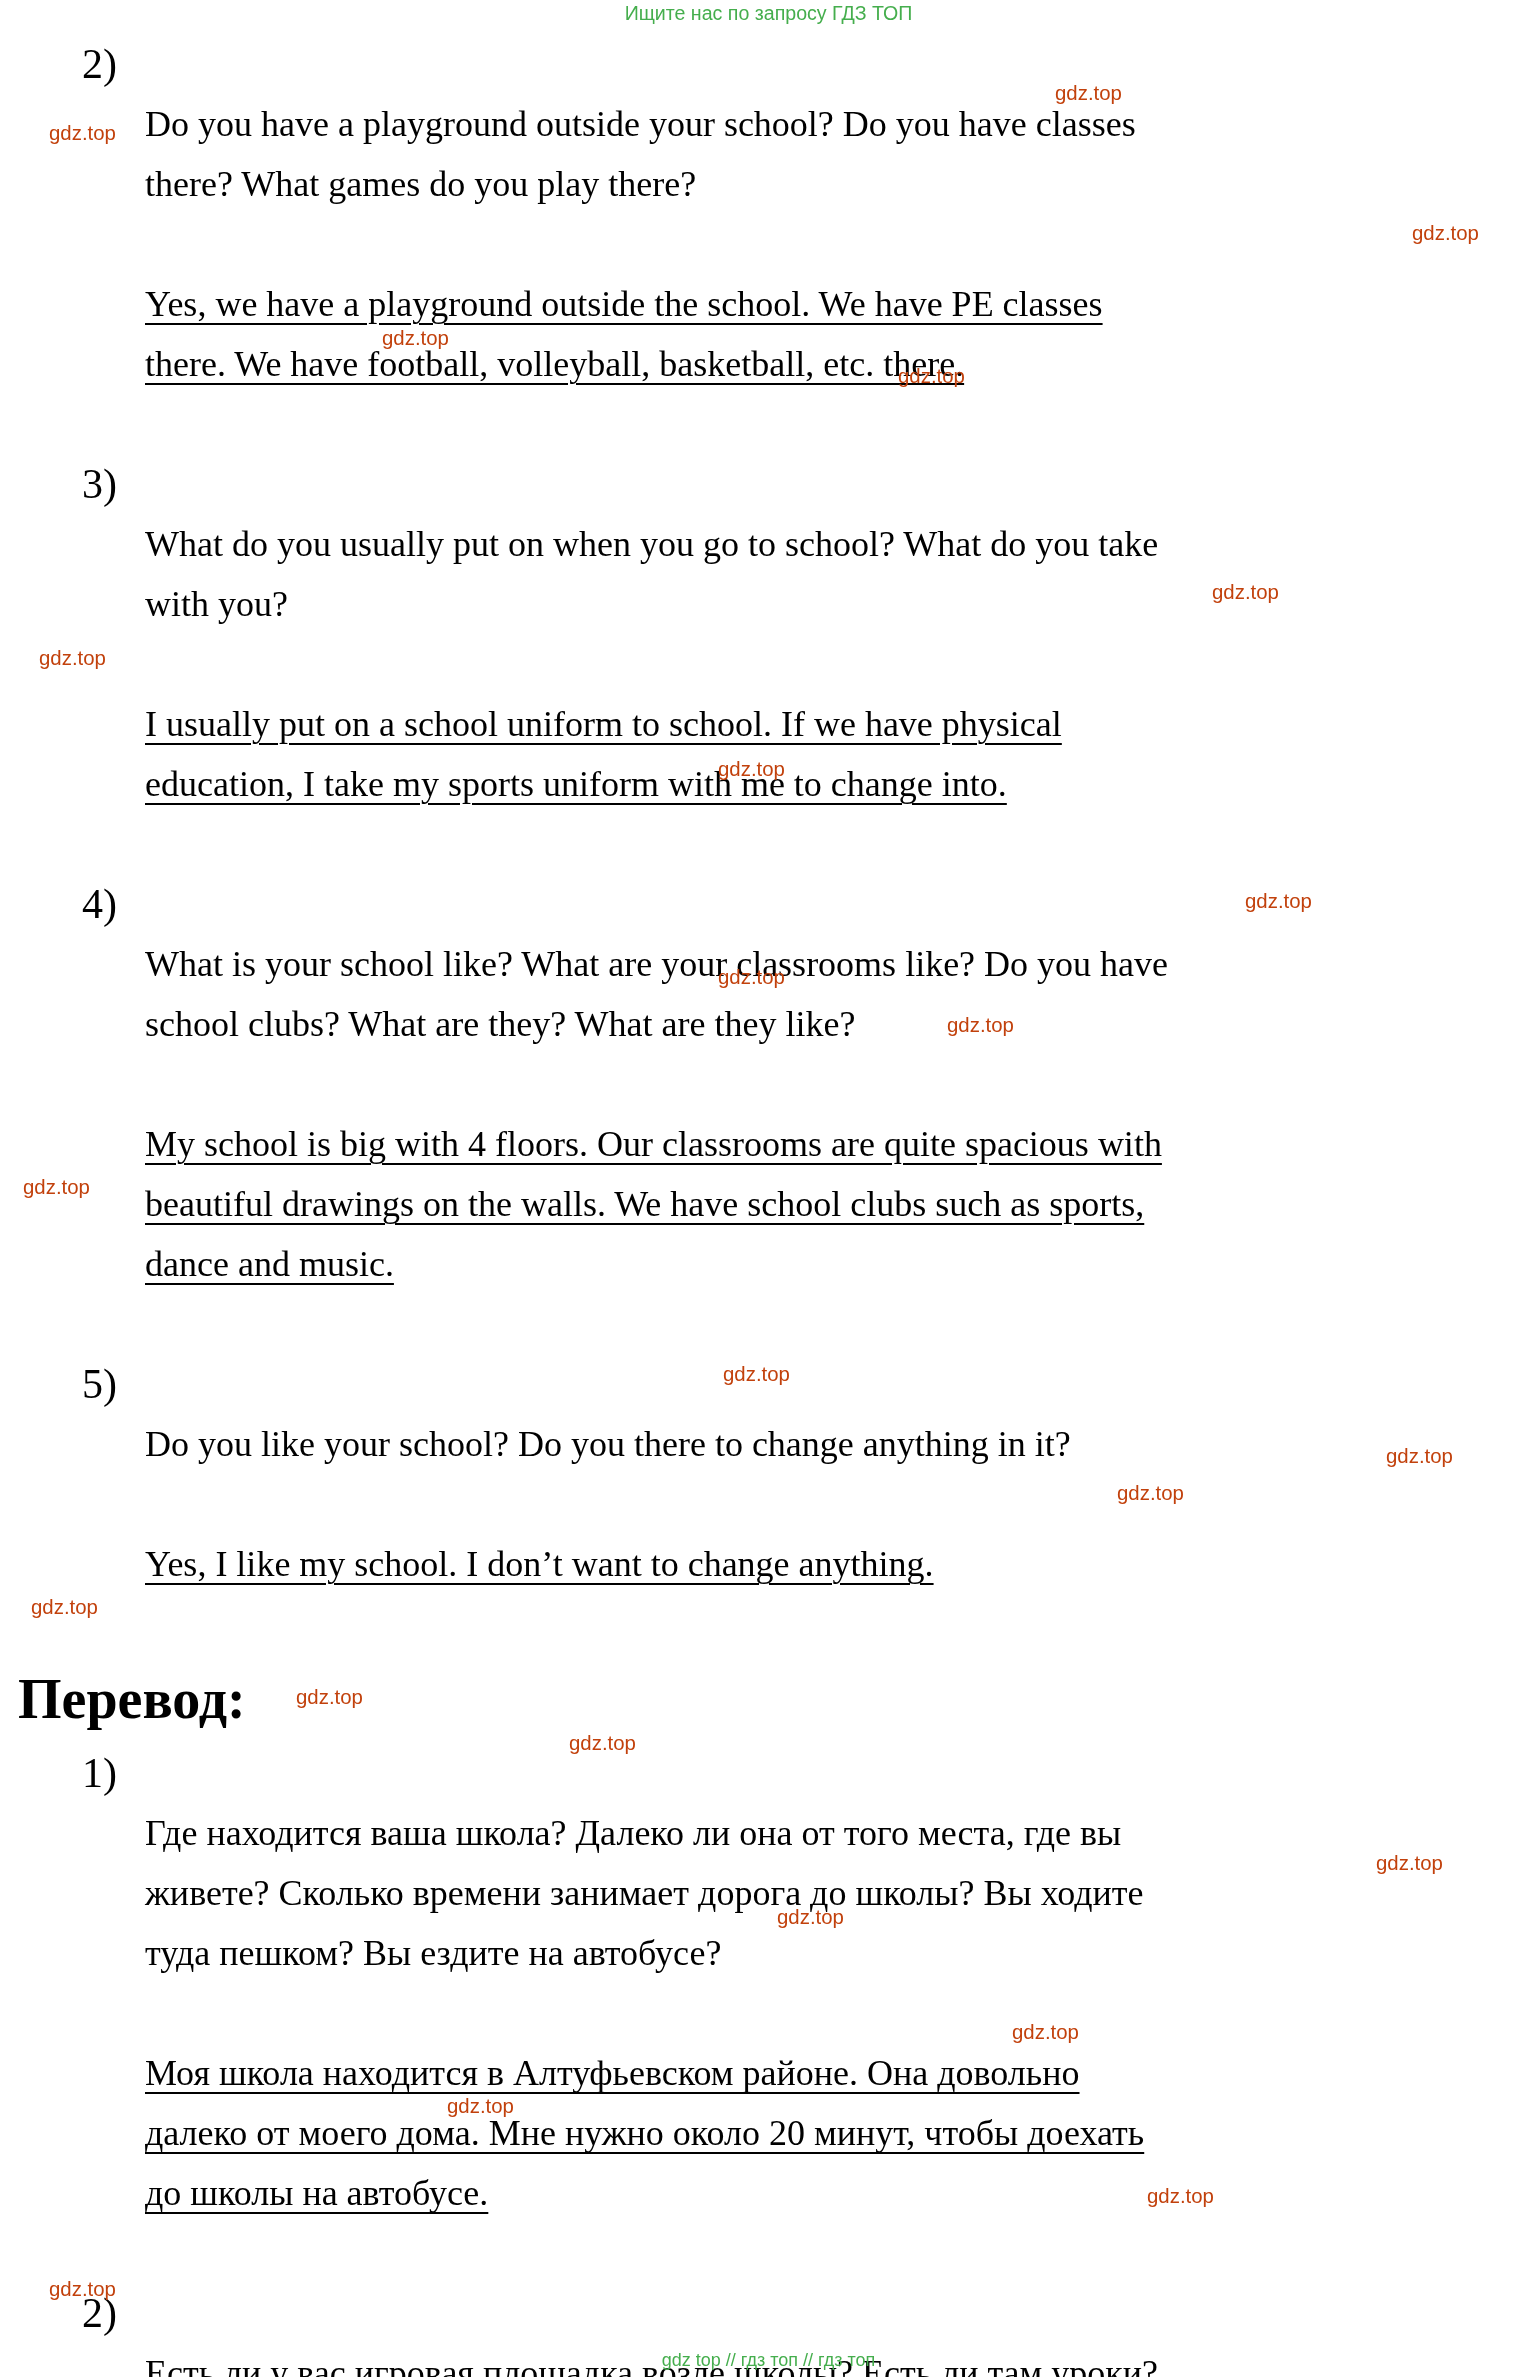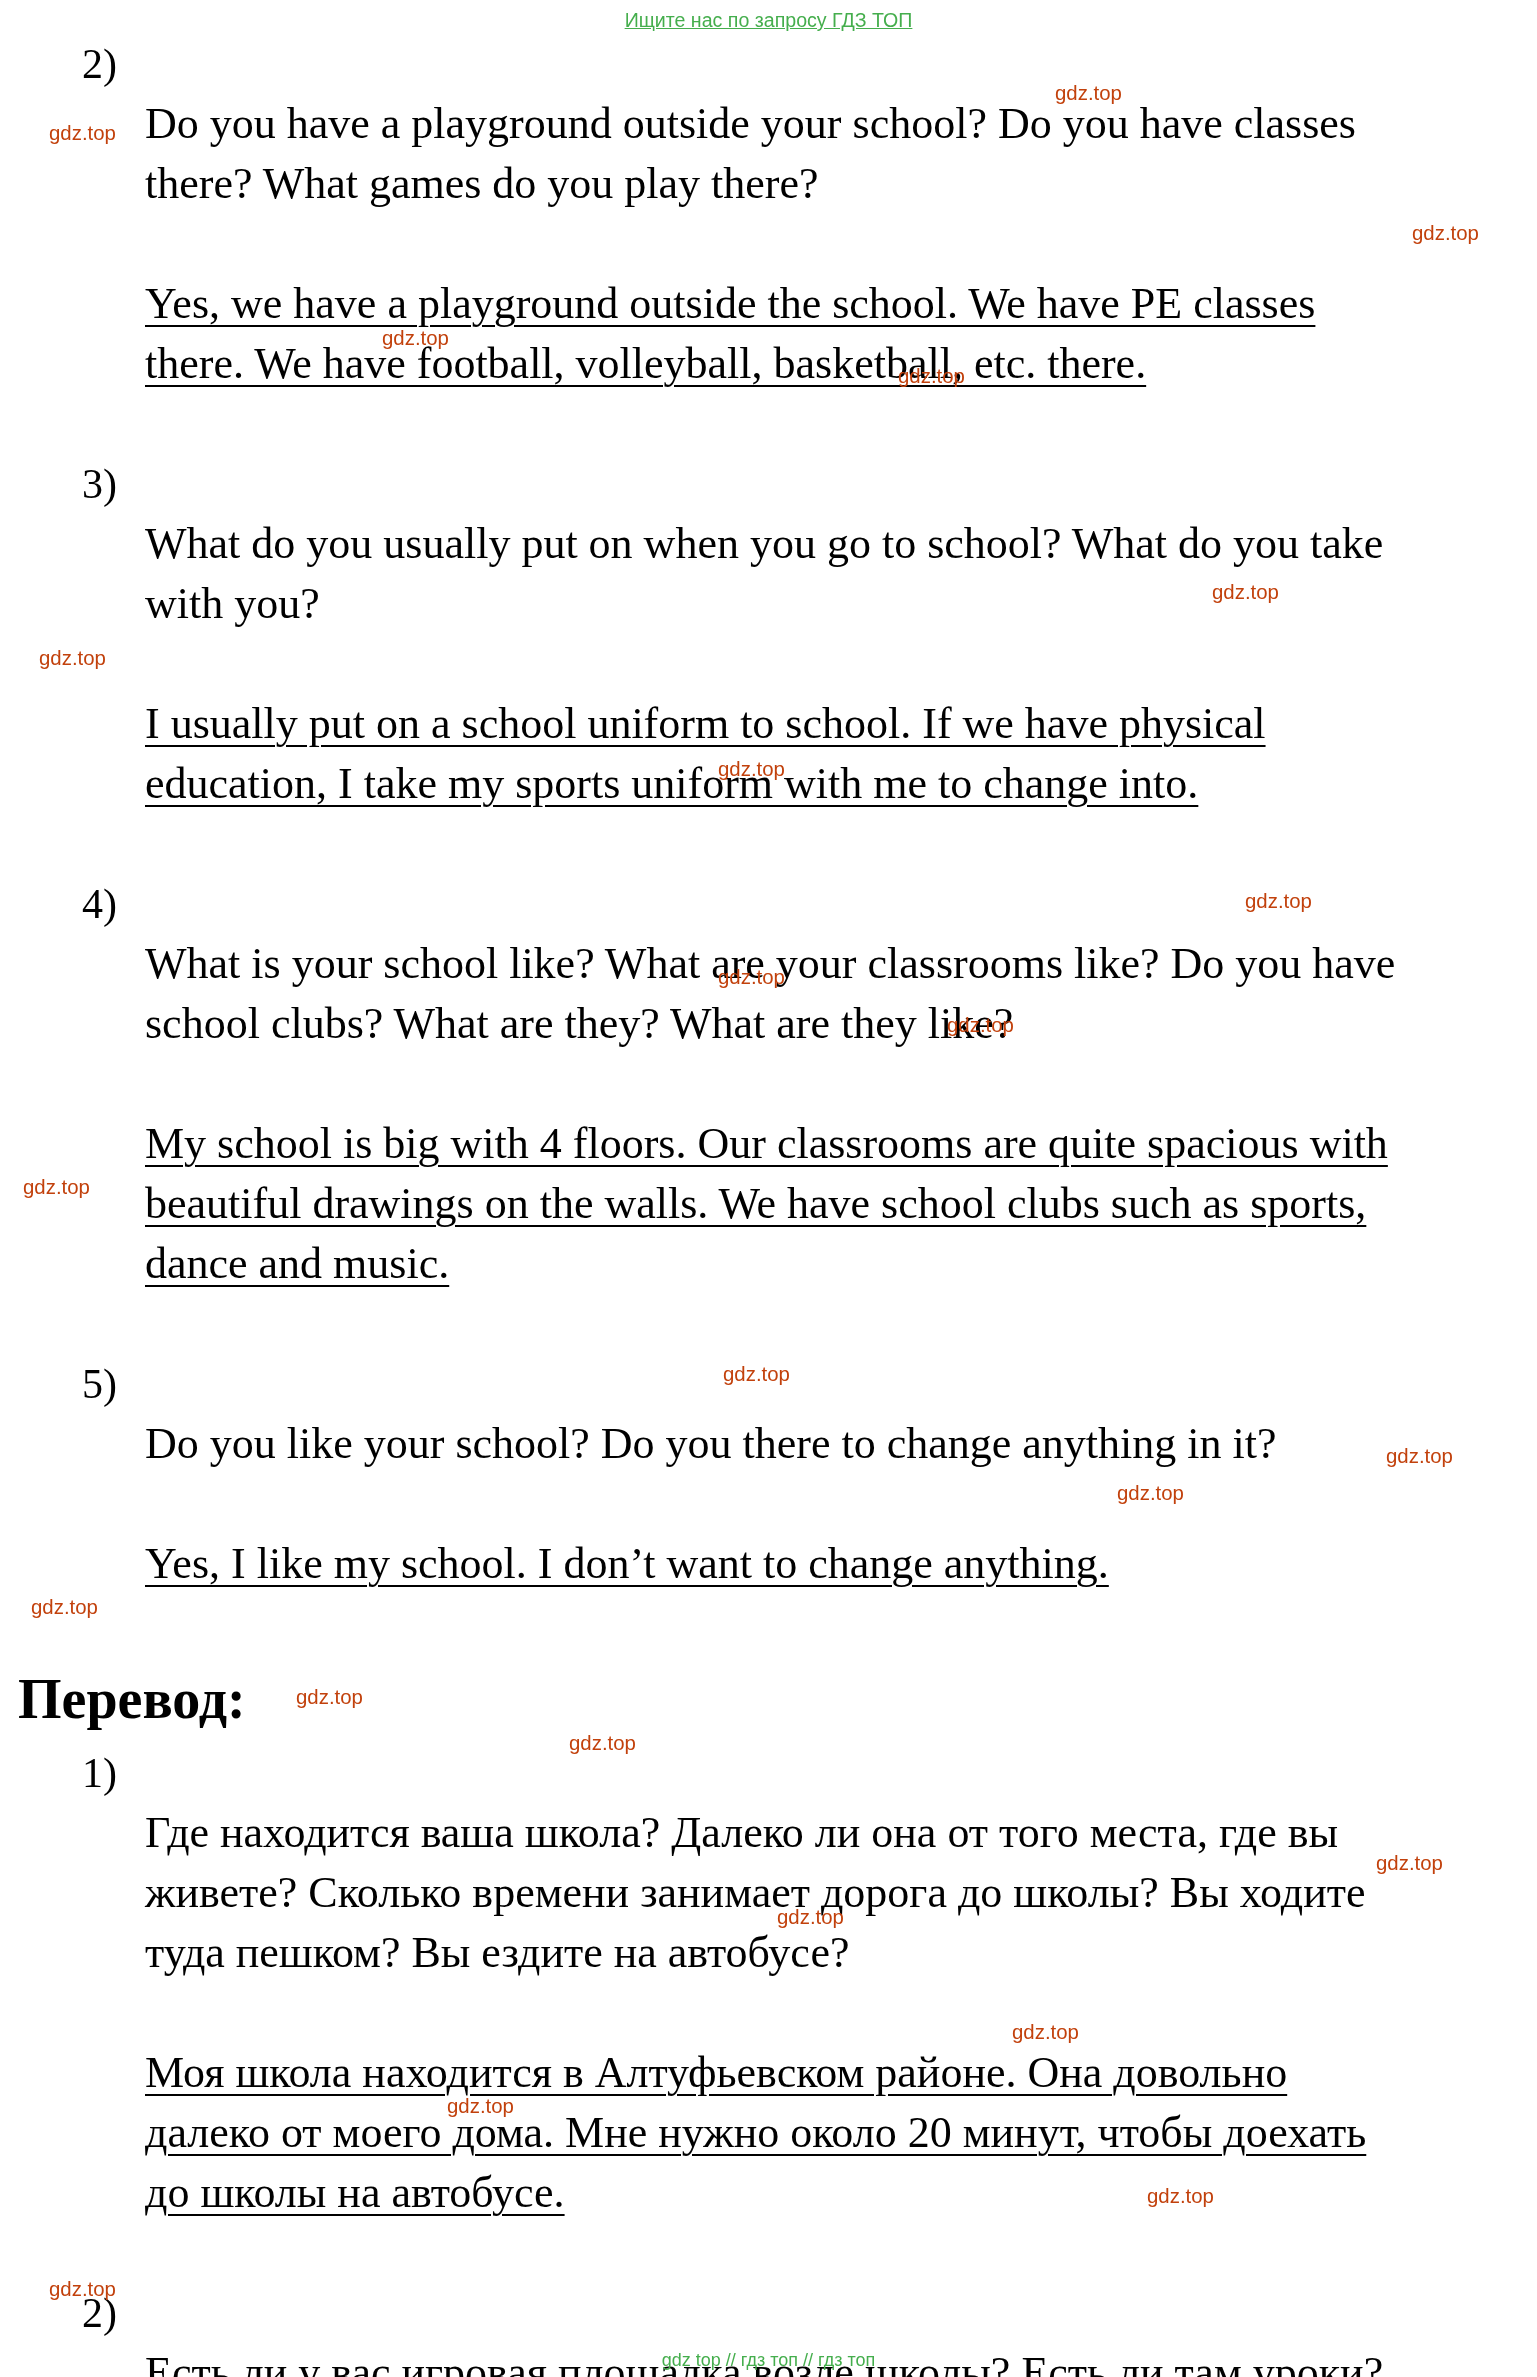--- a/index.html
+++ b/index.html
@@ -8,28 +8,27 @@
     width: 1537px;
     height: 2377px;
     background: #ffffff;
     font-family: "Liberation Serif", serif;
     color: #000000;
     overflow: hidden;
     margin: 0 auto;
   }
   .top-banner {
     position: absolute;
-    top: 9px;
+    top: 2px;
     left: 0;
     width: 100%;
     text-align: center;
     font-family: "Liberation Sans", sans-serif;
     font-size: 19.6px;
     color: #45ae4d;
-    text-decoration: underline;
   }
   .bottom-banner {
     position: absolute;
     bottom: 6.5px;
     left: 0;
     width: 100%;
     text-align: center;
     font-family: "Liberation Sans", sans-serif;
     font-size: 18px;
     color: #45ae4d;
@@ -41,21 +40,21 @@
     right: 19.6px;
   }
   .item { display: flex; align-items: flex-start; }
   .num {
     flex: 0 0 63px;
     font-size: 42px;
     line-height: 60px;
   }
   .qa {
     flex: 1;
-    font-size: 44px;
+    font-size: 36px;
     line-height: 60px;
     white-space: pre-line;
   }
   .question { white-space: pre-line; }
   .answer {
     white-space: pre-line;
     text-decoration: underline;
     text-decoration-thickness: 2.4px;
     text-underline-offset: 7.3px;
   }

